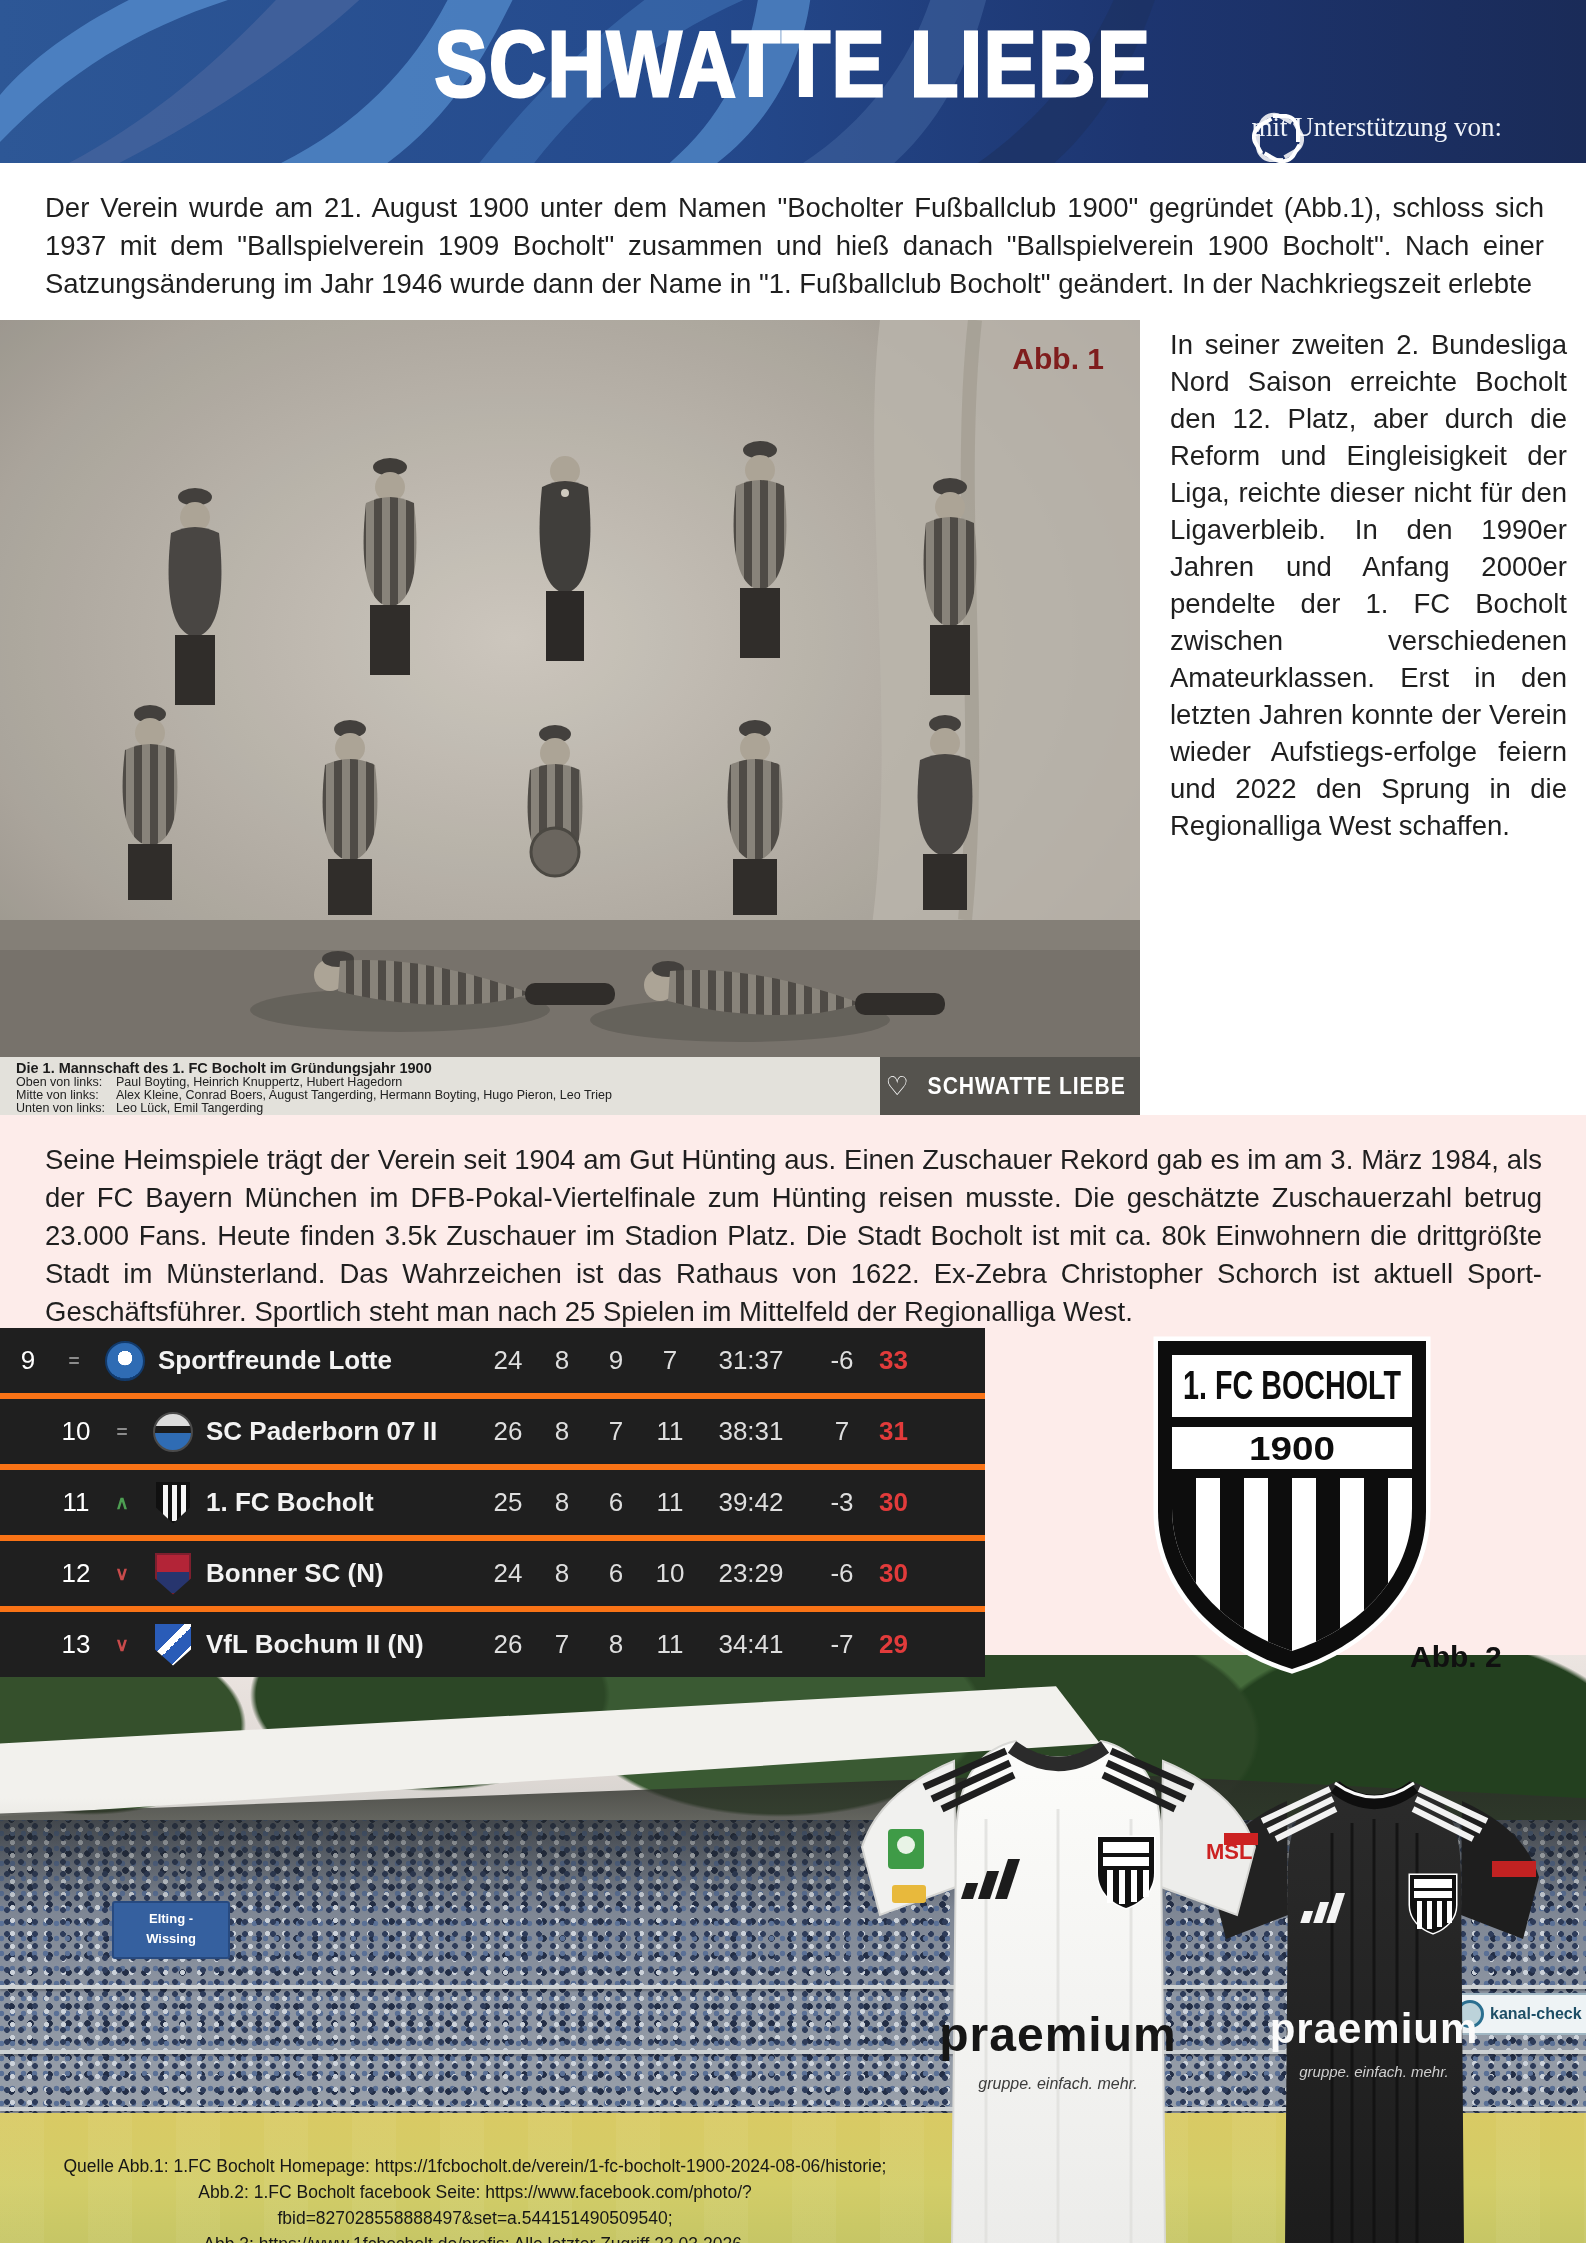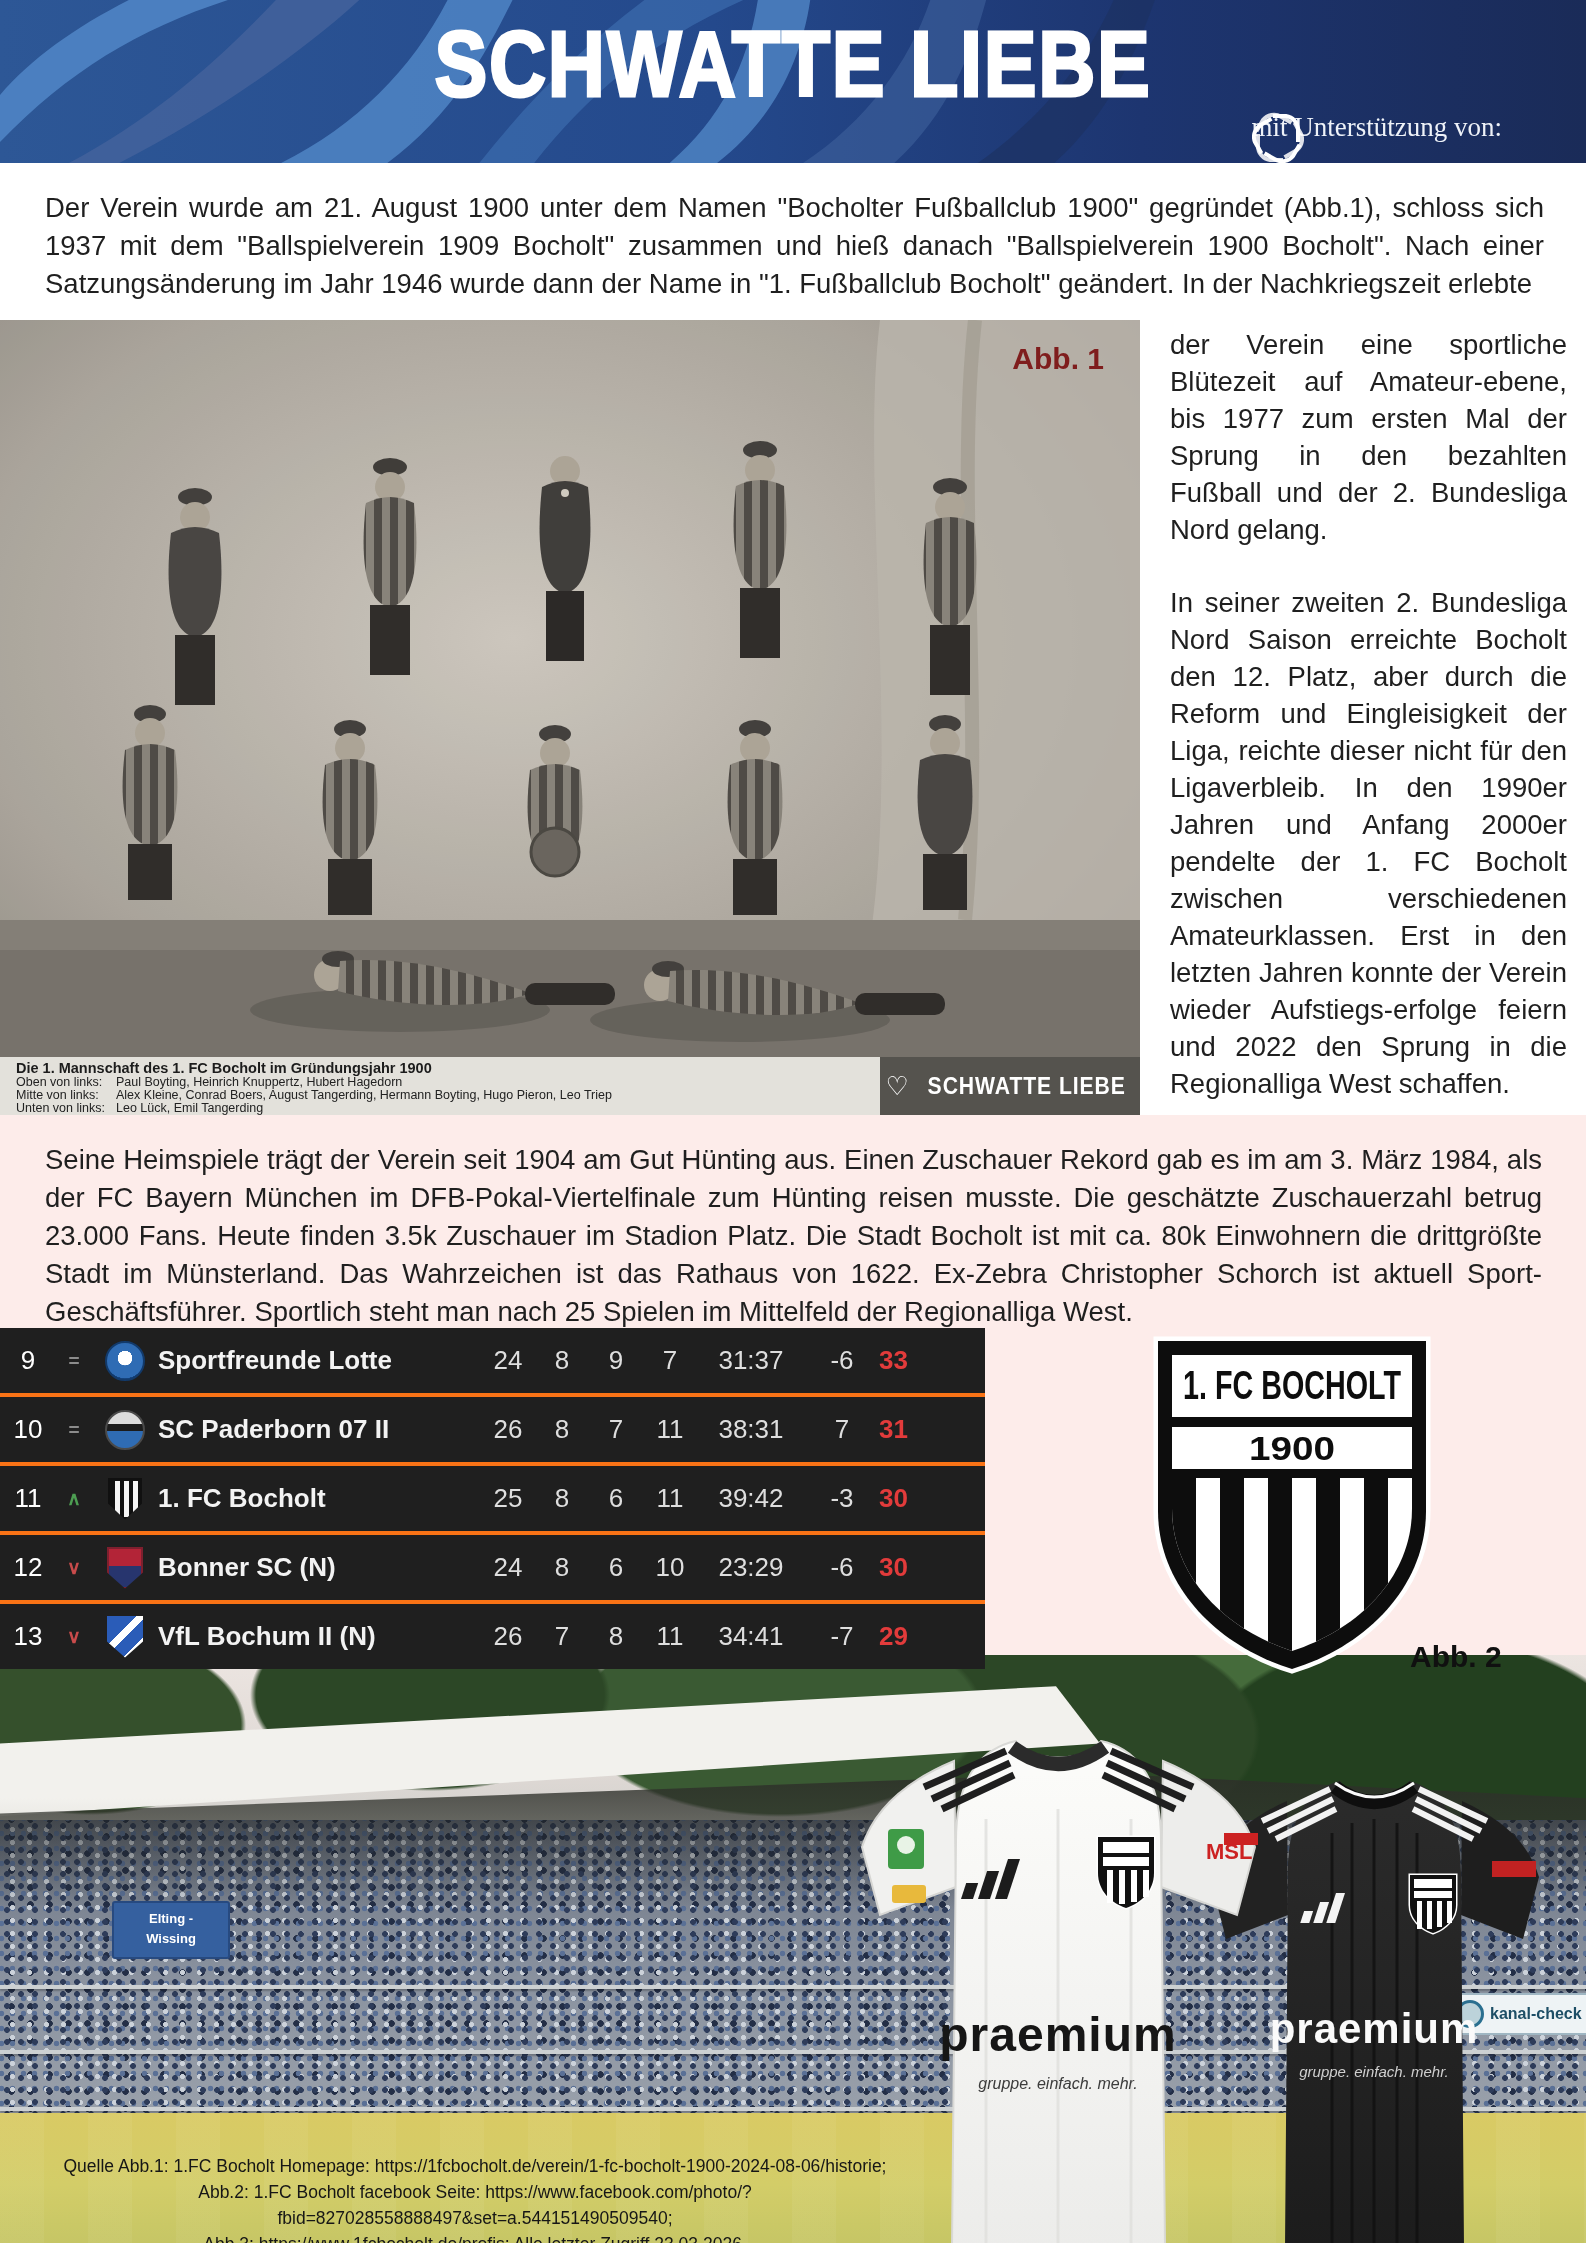--- a/index.html
+++ b/index.html
@@ -36,21 +36,21 @@
   .right-col p{margin:0 0 36px 0;font-size:27.5px;line-height:37px;text-align:justify;}
 
   
   .pink{position:absolute;left:0;top:1115px;width:1586px;height:540px;background:#fdecea;z-index:2;}
   .mid-par{position:absolute;left:45px;top:26px;width:1497px;margin:0;
     font-size:27.5px;line-height:38px;text-align:justify;}
 
   
   .league-table{position:absolute;left:0;top:213px;width:985px;background:#1f1f1f;}
   .t-row{height:65px;display:flex;align-items:center;}
-  .t-row + .t-row{border-top:4px solid #f97316;}
+  .t-row + .t-row{border-top:6px solid #f97316;padding-left:48px;}
   .t-pos{width:56px;text-align:center;font-size:26px;color:#fff;}
   .t-trend{width:36px;text-align:center;font-size:19px;font-weight:bold;}
   .trend-flat{color:#8c8c8c;}
   .trend-up{color:#4d9e52;}
   .trend-down{color:#c84b4b;}
   .t-badge{width:66px;display:flex;justify-content:center;align-items:center;}
   .t-team{flex:1;font-size:26px;font-weight:bold;color:#f3f3f3;}
   .t-num{width:54px;text-align:center;font-size:26px;color:#dedede;}
   .t-goals{width:108px;text-align:center;font-size:26px;color:#dedede;}
   .t-diff{width:74px;text-align:center;font-size:26px;color:#dedede;}
@@ -284,21 +284,20 @@
           <span class="cap-label">Unten von links:</span>
           <span>Leo Lück, Emil Tangerding</span>
         </div>
       </div>
       <div class="watermark-patch">
         <span class="watermark-heart">♡</span>
         <span class="watermark-text">SCHWATTE LIEBE</span>
       </div>
     </figure>
     <aside class="right-col">
-      <p>der Verein eine sportliche Blütezeit auf Amateur-ebene, bis 1977 zum ersten Mal der Sprung in den bezahlten Fußball und der 2. Bundesliga Nord gelang.</p>
       <p>In seiner zweiten 2. Bundesliga Nord Saison erreichte Bocholt den 12. Platz, aber durch die Reform und Eingleisigkeit der Liga, reichte dieser nicht für den Ligaverbleib. In den 1990er Jahren und Anfang 2000er pendelte der 1. FC Bocholt zwischen verschiedenen Amateurklassen. Erst in den letzten Jahren konnte der Verein wieder Aufstiegs-erfolge feiern und 2022 den Sprung in die Regionalliga West schaffen.</p>
     </aside>
   </section>
 
   <section class="pink">
     <p class="mid-par">Seine Heimspiele trägt der Verein seit 1904 am Gut Hünting aus. Einen Zuschauer Rekord gab es im am 3. März 1984, als der FC Bayern München im DFB-Pokal-Viertelfinale zum Hünting reisen musste. Die geschätzte Zuschauerzahl betrug 23.000 Fans. Heute finden 3.5k Zuschauer im Stadion Platz. Die Stadt Bocholt ist mit ca. 80k Einwohnern die drittgrößte Stadt im Münsterland. Das Wahrzeichen ist das Rathaus von 1622. Ex-Zebra Christopher Schorch ist aktuell Sport-Geschäftsführer. Sportlich steht man nach 25 Spielen im Mittelfeld der Regionalliga West.</p>
 
     <div class="league-table">
       <div class="t-row">
         <span class="t-pos">9</span>

